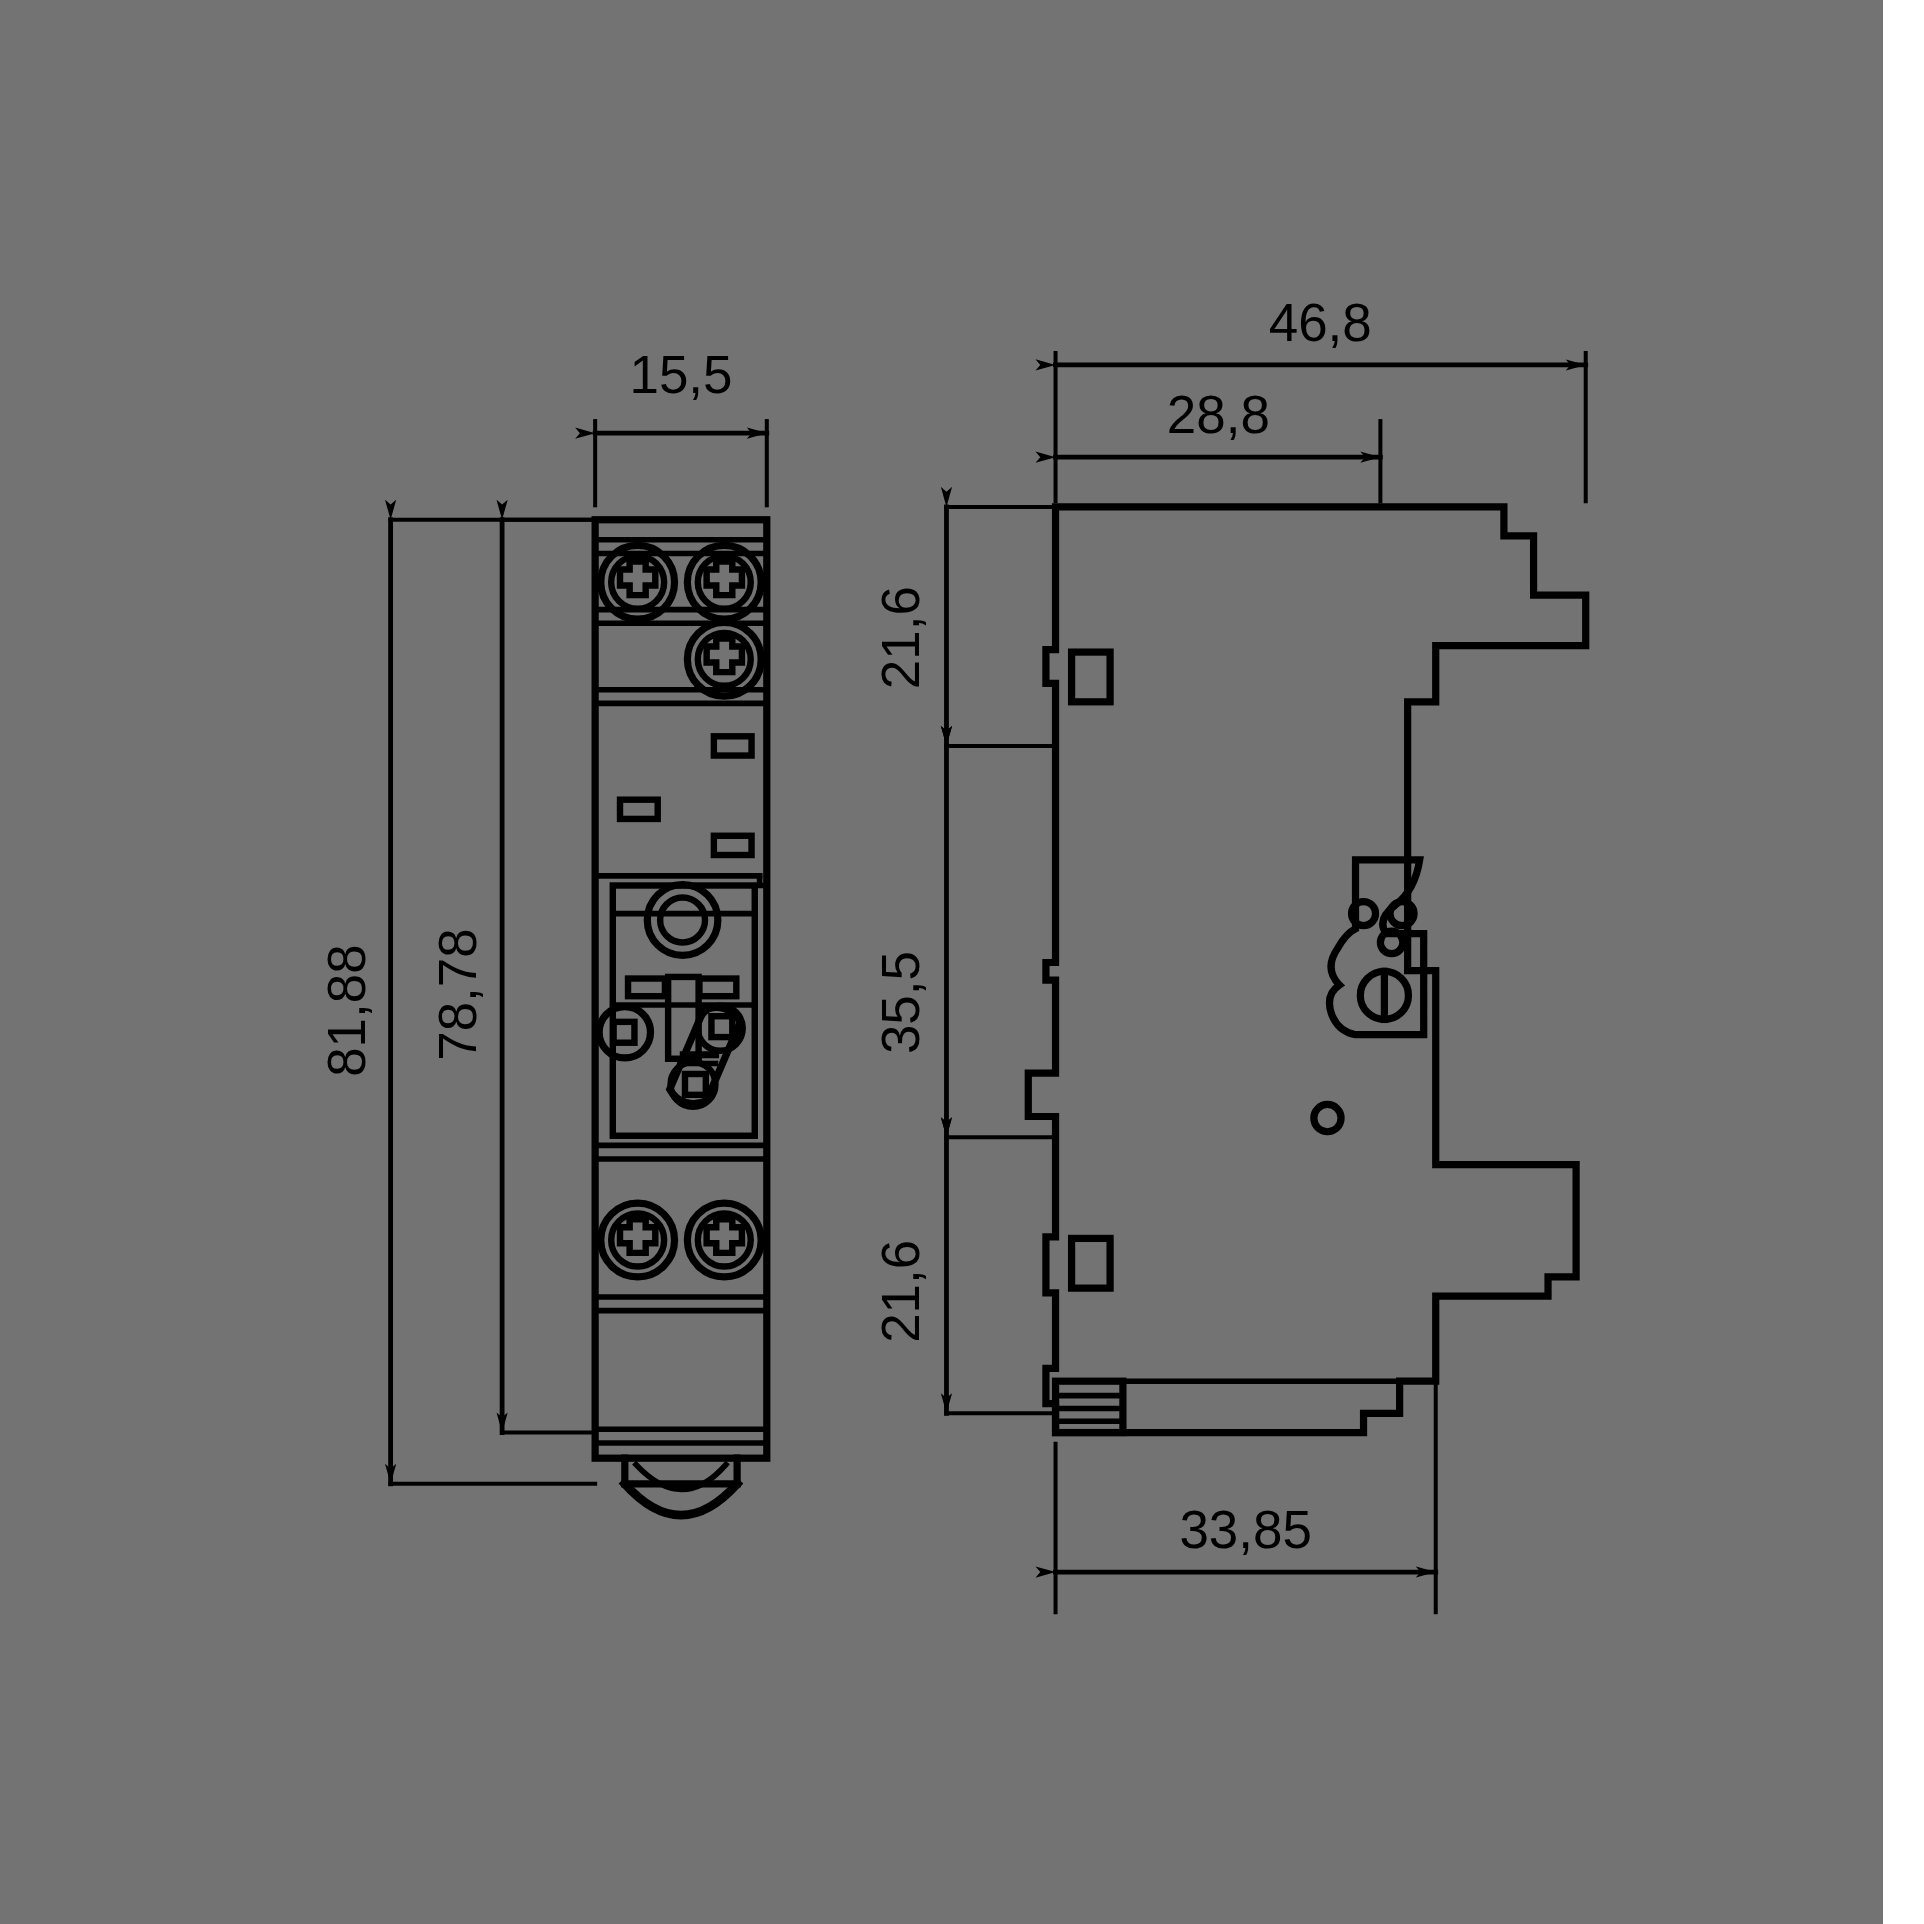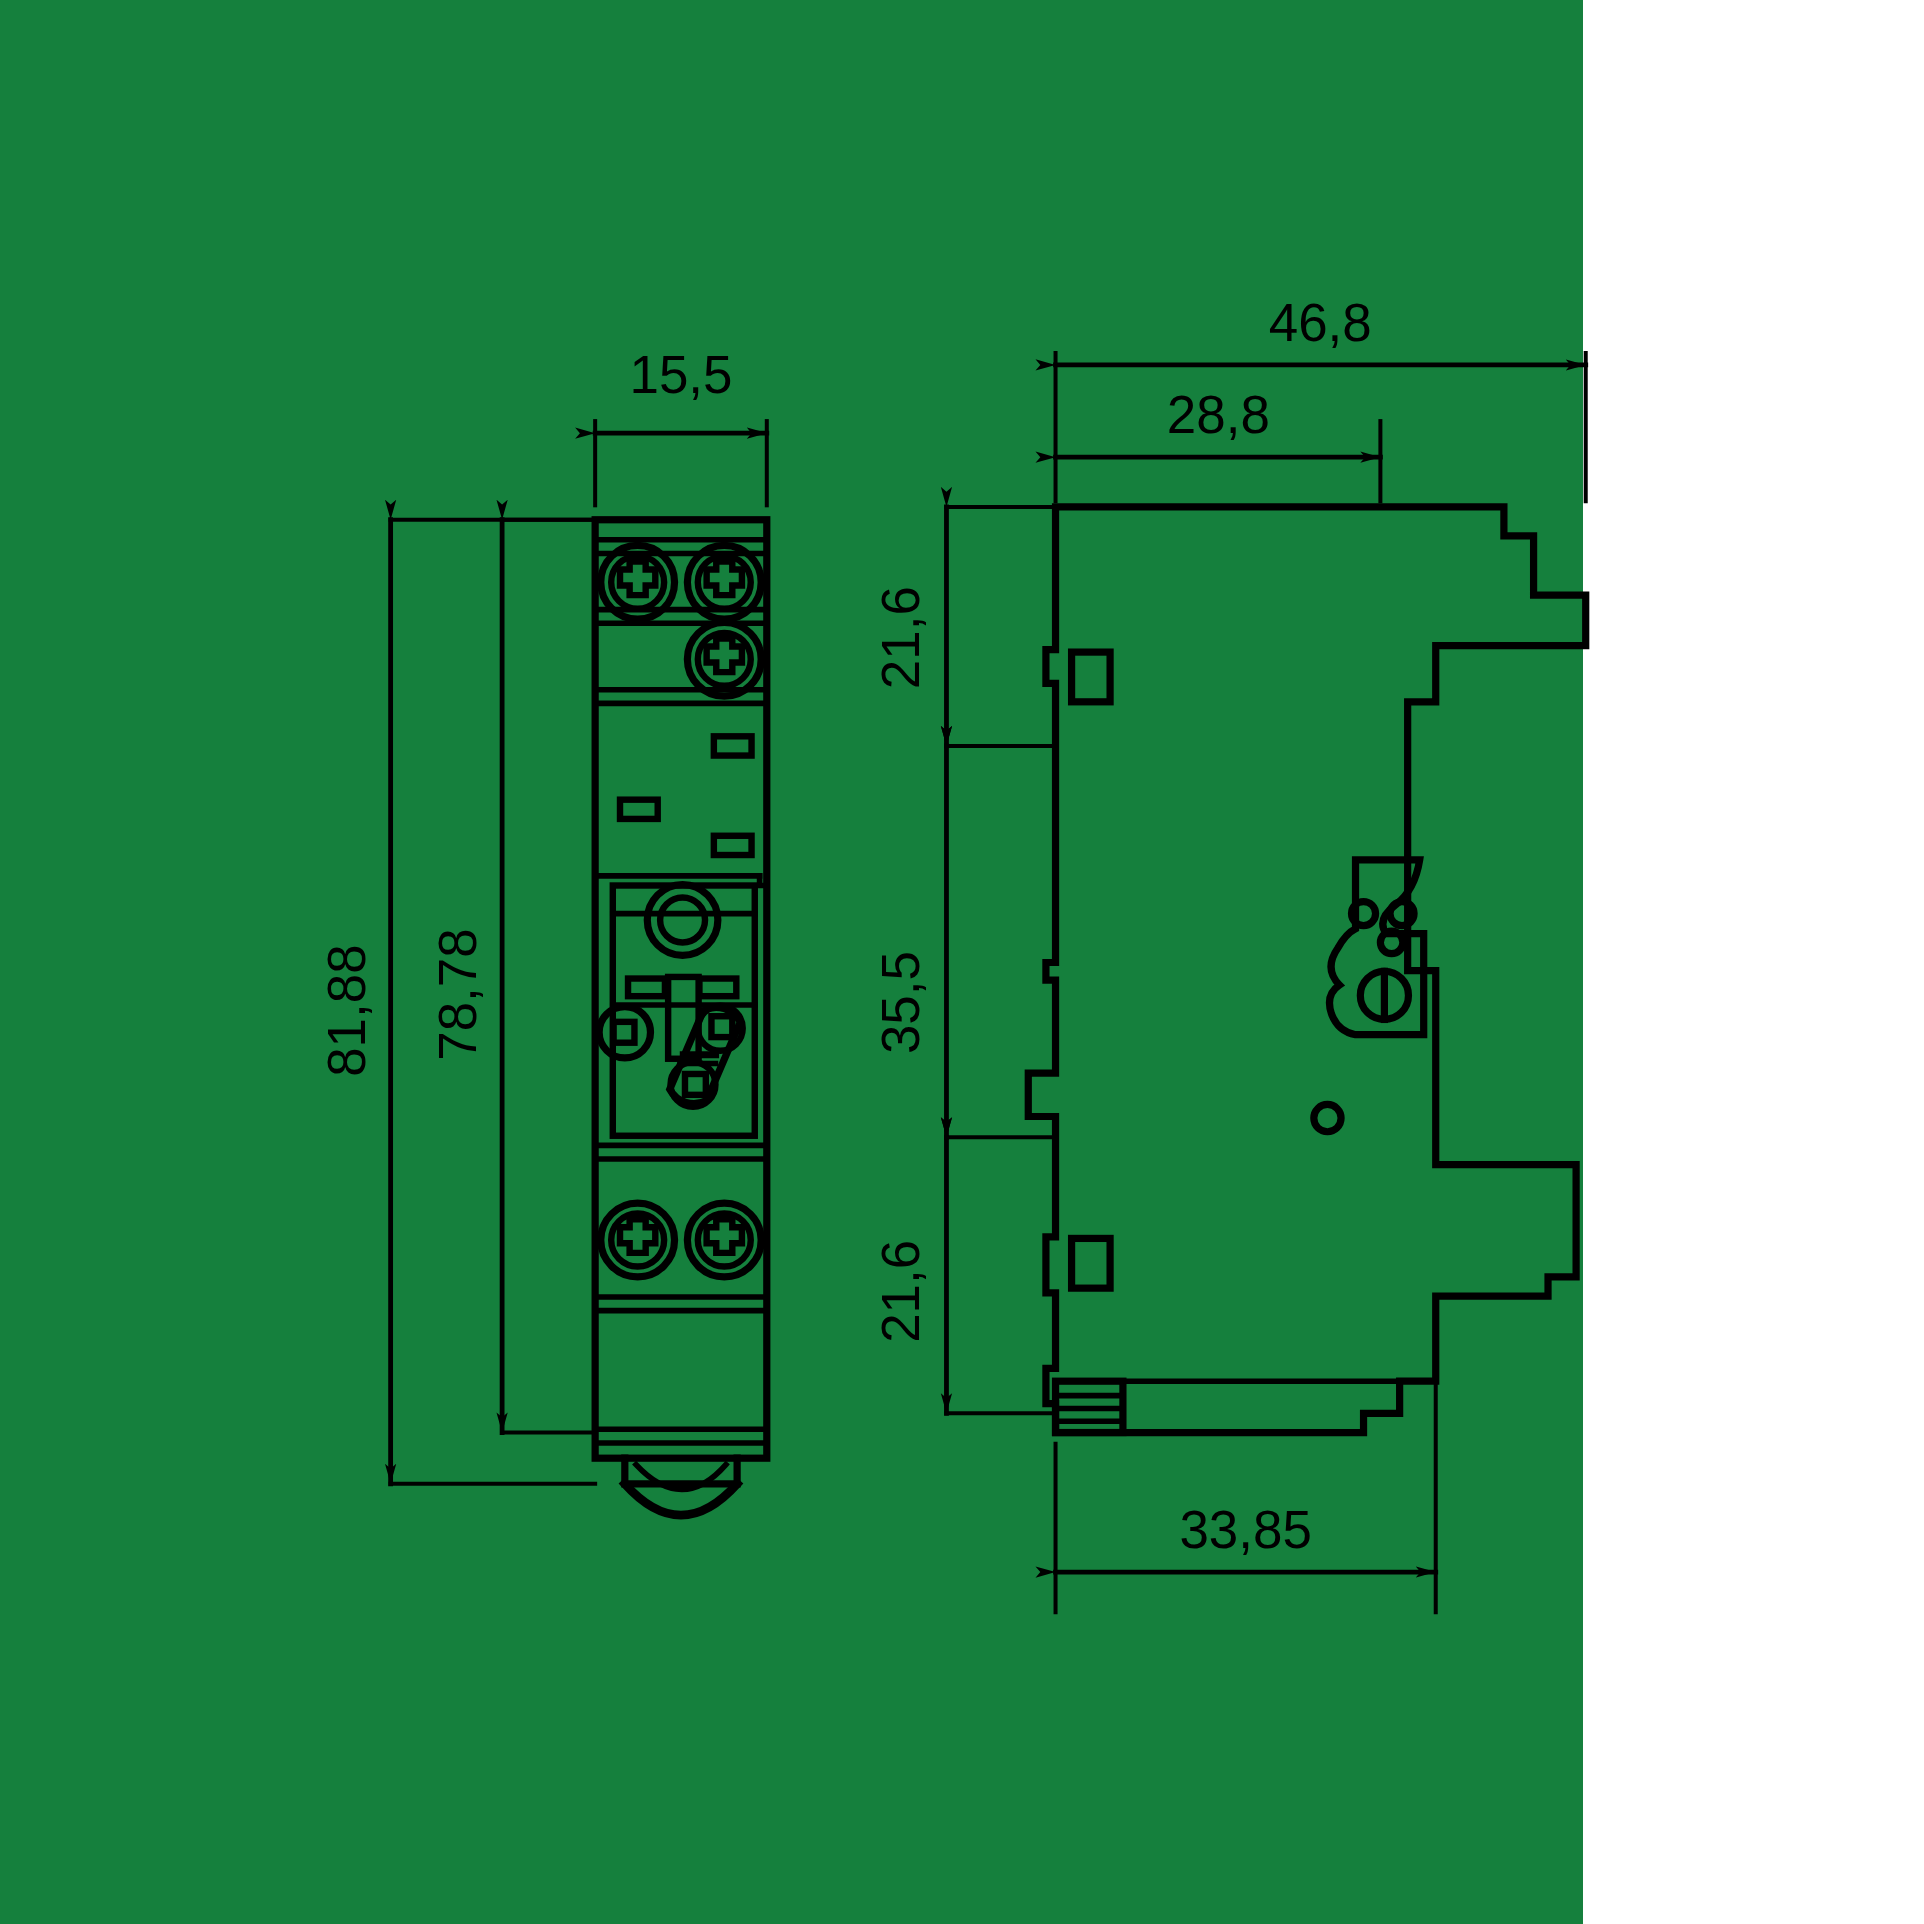--- a/index.html
+++ b/index.html
@@ -1,18 +1,18 @@
 <!DOCTYPE html>
 <html style="font-size:13px"><head>
 <meta charset="utf-8">
 <style>
   html,body{margin:0;padding:0;background:#ffffff;}
   body{width:1925px;height:1925px;overflow:hidden;
        font-family:"Liberation Sans","DejaVu Sans",sans-serif;}
-  #stage{position:relative;width:1583px;height:1925px;background:#15803d;}
+  #stage{position:relative;width:1883px;height:1925px;background:#737373;}
   svg#drawing{position:absolute;left:0;top:0;width:1925px;height:1925px;display:block;}
   text{font-family:"Liberation Sans","DejaVu Sans",sans-serif;fill:#000;}
 </style>
 </head>
 <body>
 
 <div id="stage">
 <svg id="drawing" viewBox="0 0 2400 2400">
 
   <defs>

